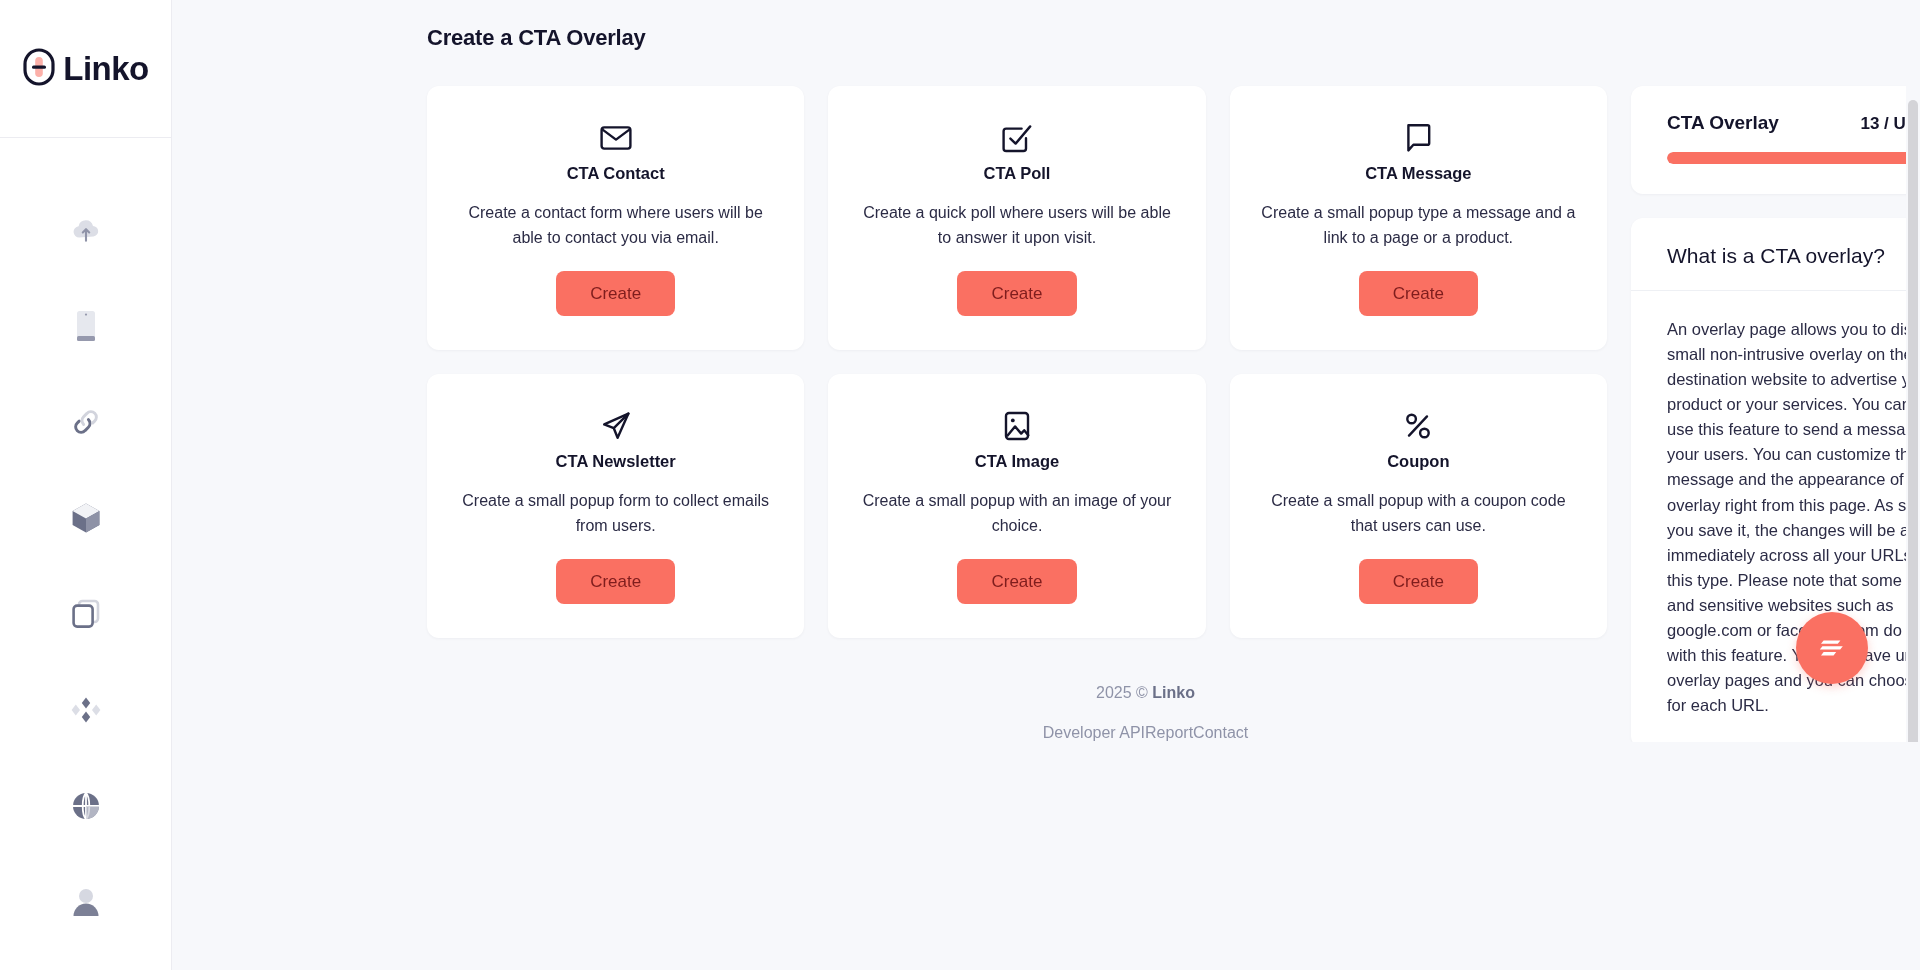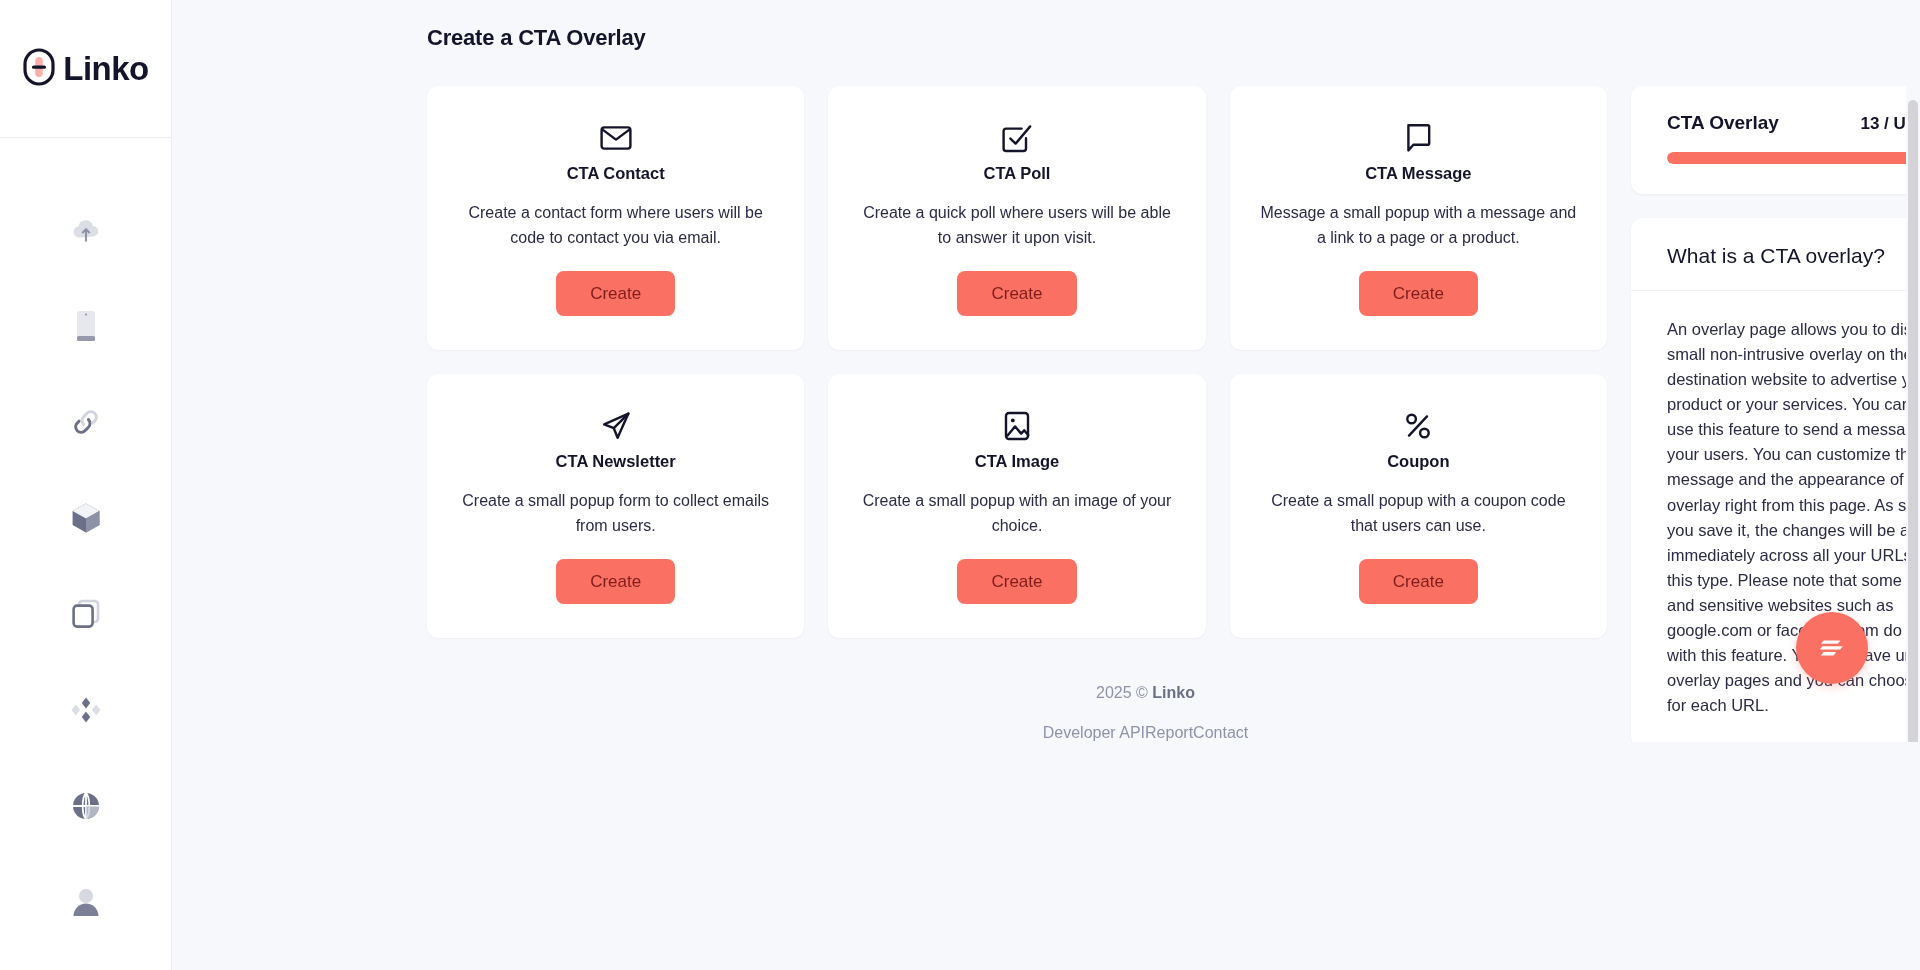--- a/index.html
+++ b/index.html
@@ -335,21 +335,21 @@
       <section class="cards-col">
 
         <div class="card">
           <div class="card-icon">
             <svg width="32" height="26" viewBox="0 0 32 26">
               <rect x="1.6" y="2.4" width="28.8" height="21.2" rx="2.6" fill="none" stroke="#14142b" stroke-width="2.4"></rect>
               <path d="M2.6 4.6 16 14.6 29.4 4.6" fill="none" stroke="#14142b" stroke-width="2.4" stroke-linecap="round" stroke-linejoin="round"></path>
             </svg>
           </div>
           <div class="card-title">CTA Contact</div>
-          <p class="card-desc">Create a contact form where users will be code to contact you via email.</p>
+          <p class="card-desc">Create a contact form where users will be able to contact you via email.</p>
           <button class="btn-create">Create</button>
         </div>
 
         <div class="card">
           <div class="card-icon">
             <svg width="30" height="30" viewBox="0 0 30 30">
               <path d="M24 15.2v10.2a2.6 2.6 0 0 1-2.6 2.6H4.2a2.6 2.6 0 0 1-2.6-2.6V8.2a2.6 2.6 0 0 1 2.6-2.6h15.4" fill="none" stroke="#14142b" stroke-width="2.4" stroke-linecap="round"></path>
               <path d="M8.4 15.6 13.6 20.6 28.2 3.4" fill="none" stroke="#14142b" stroke-width="2.4" stroke-linecap="round" stroke-linejoin="round"></path>
             </svg>
           </div>
@@ -358,21 +358,21 @@
           <button class="btn-create">Create</button>
         </div>
 
         <div class="card">
           <div class="card-icon">
             <svg width="26" height="30" viewBox="0 0 26 30">
               <path d="M3.4 2.2h19.2a1.6 1.6 0 0 1 1.6 1.6v16.4a1.6 1.6 0 0 1-1.6 1.6H8.4L3.4 27.4z" fill="none" stroke="#14142b" stroke-width="2.4" stroke-linejoin="round"></path>
             </svg>
           </div>
           <div class="card-title">CTA Message</div>
-          <p class="card-desc">Message a small popup with a message and a link to a page or a product.</p>
+          <p class="card-desc">Create a small popup type a message and a link to a page or a product.</p>
           <button class="btn-create">Create</button>
         </div>
 
         <div class="card">
           <div class="card-icon">
             <svg width="30" height="30" viewBox="0 0 30 30">
               <path d="M27.4 2.6 3.2 13.4l9.6 3.8 3.8 9.6z" fill="none" stroke="#14142b" stroke-width="2.4" stroke-linejoin="round"></path>
               <path d="M27.4 2.6 12.8 17.2" fill="none" stroke="#14142b" stroke-width="2.4" stroke-linecap="round"></path>
             </svg>
           </div>

